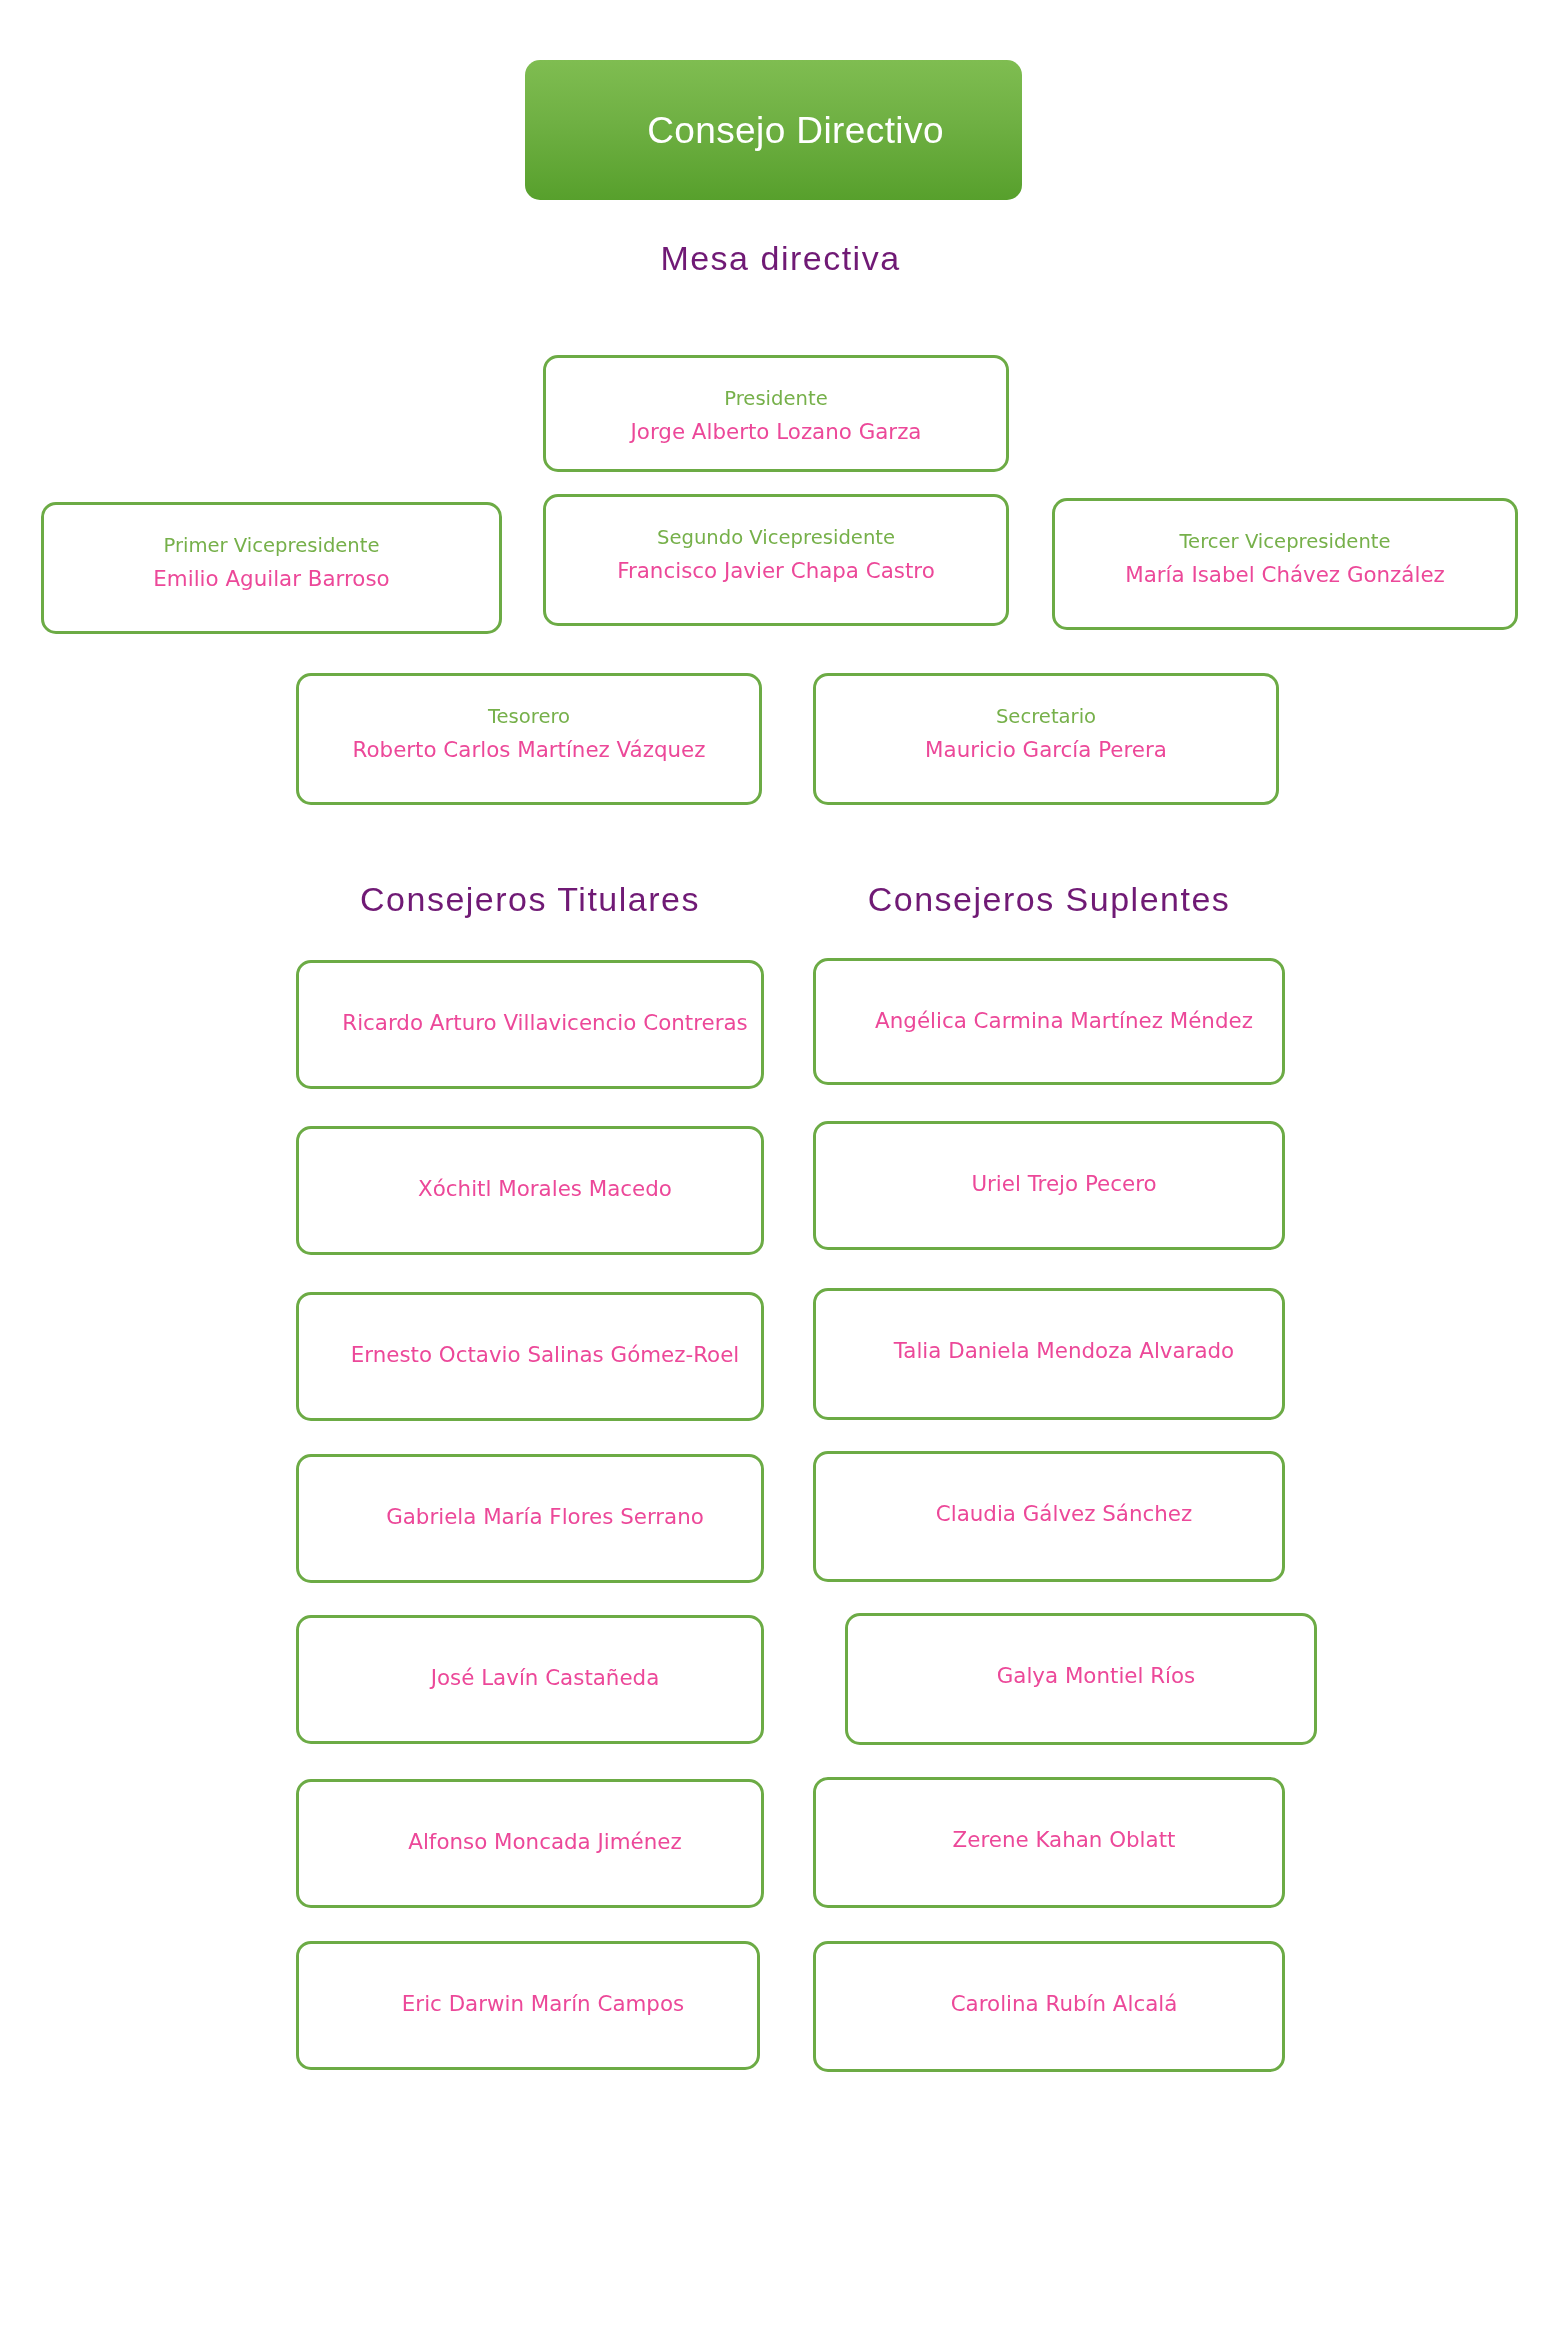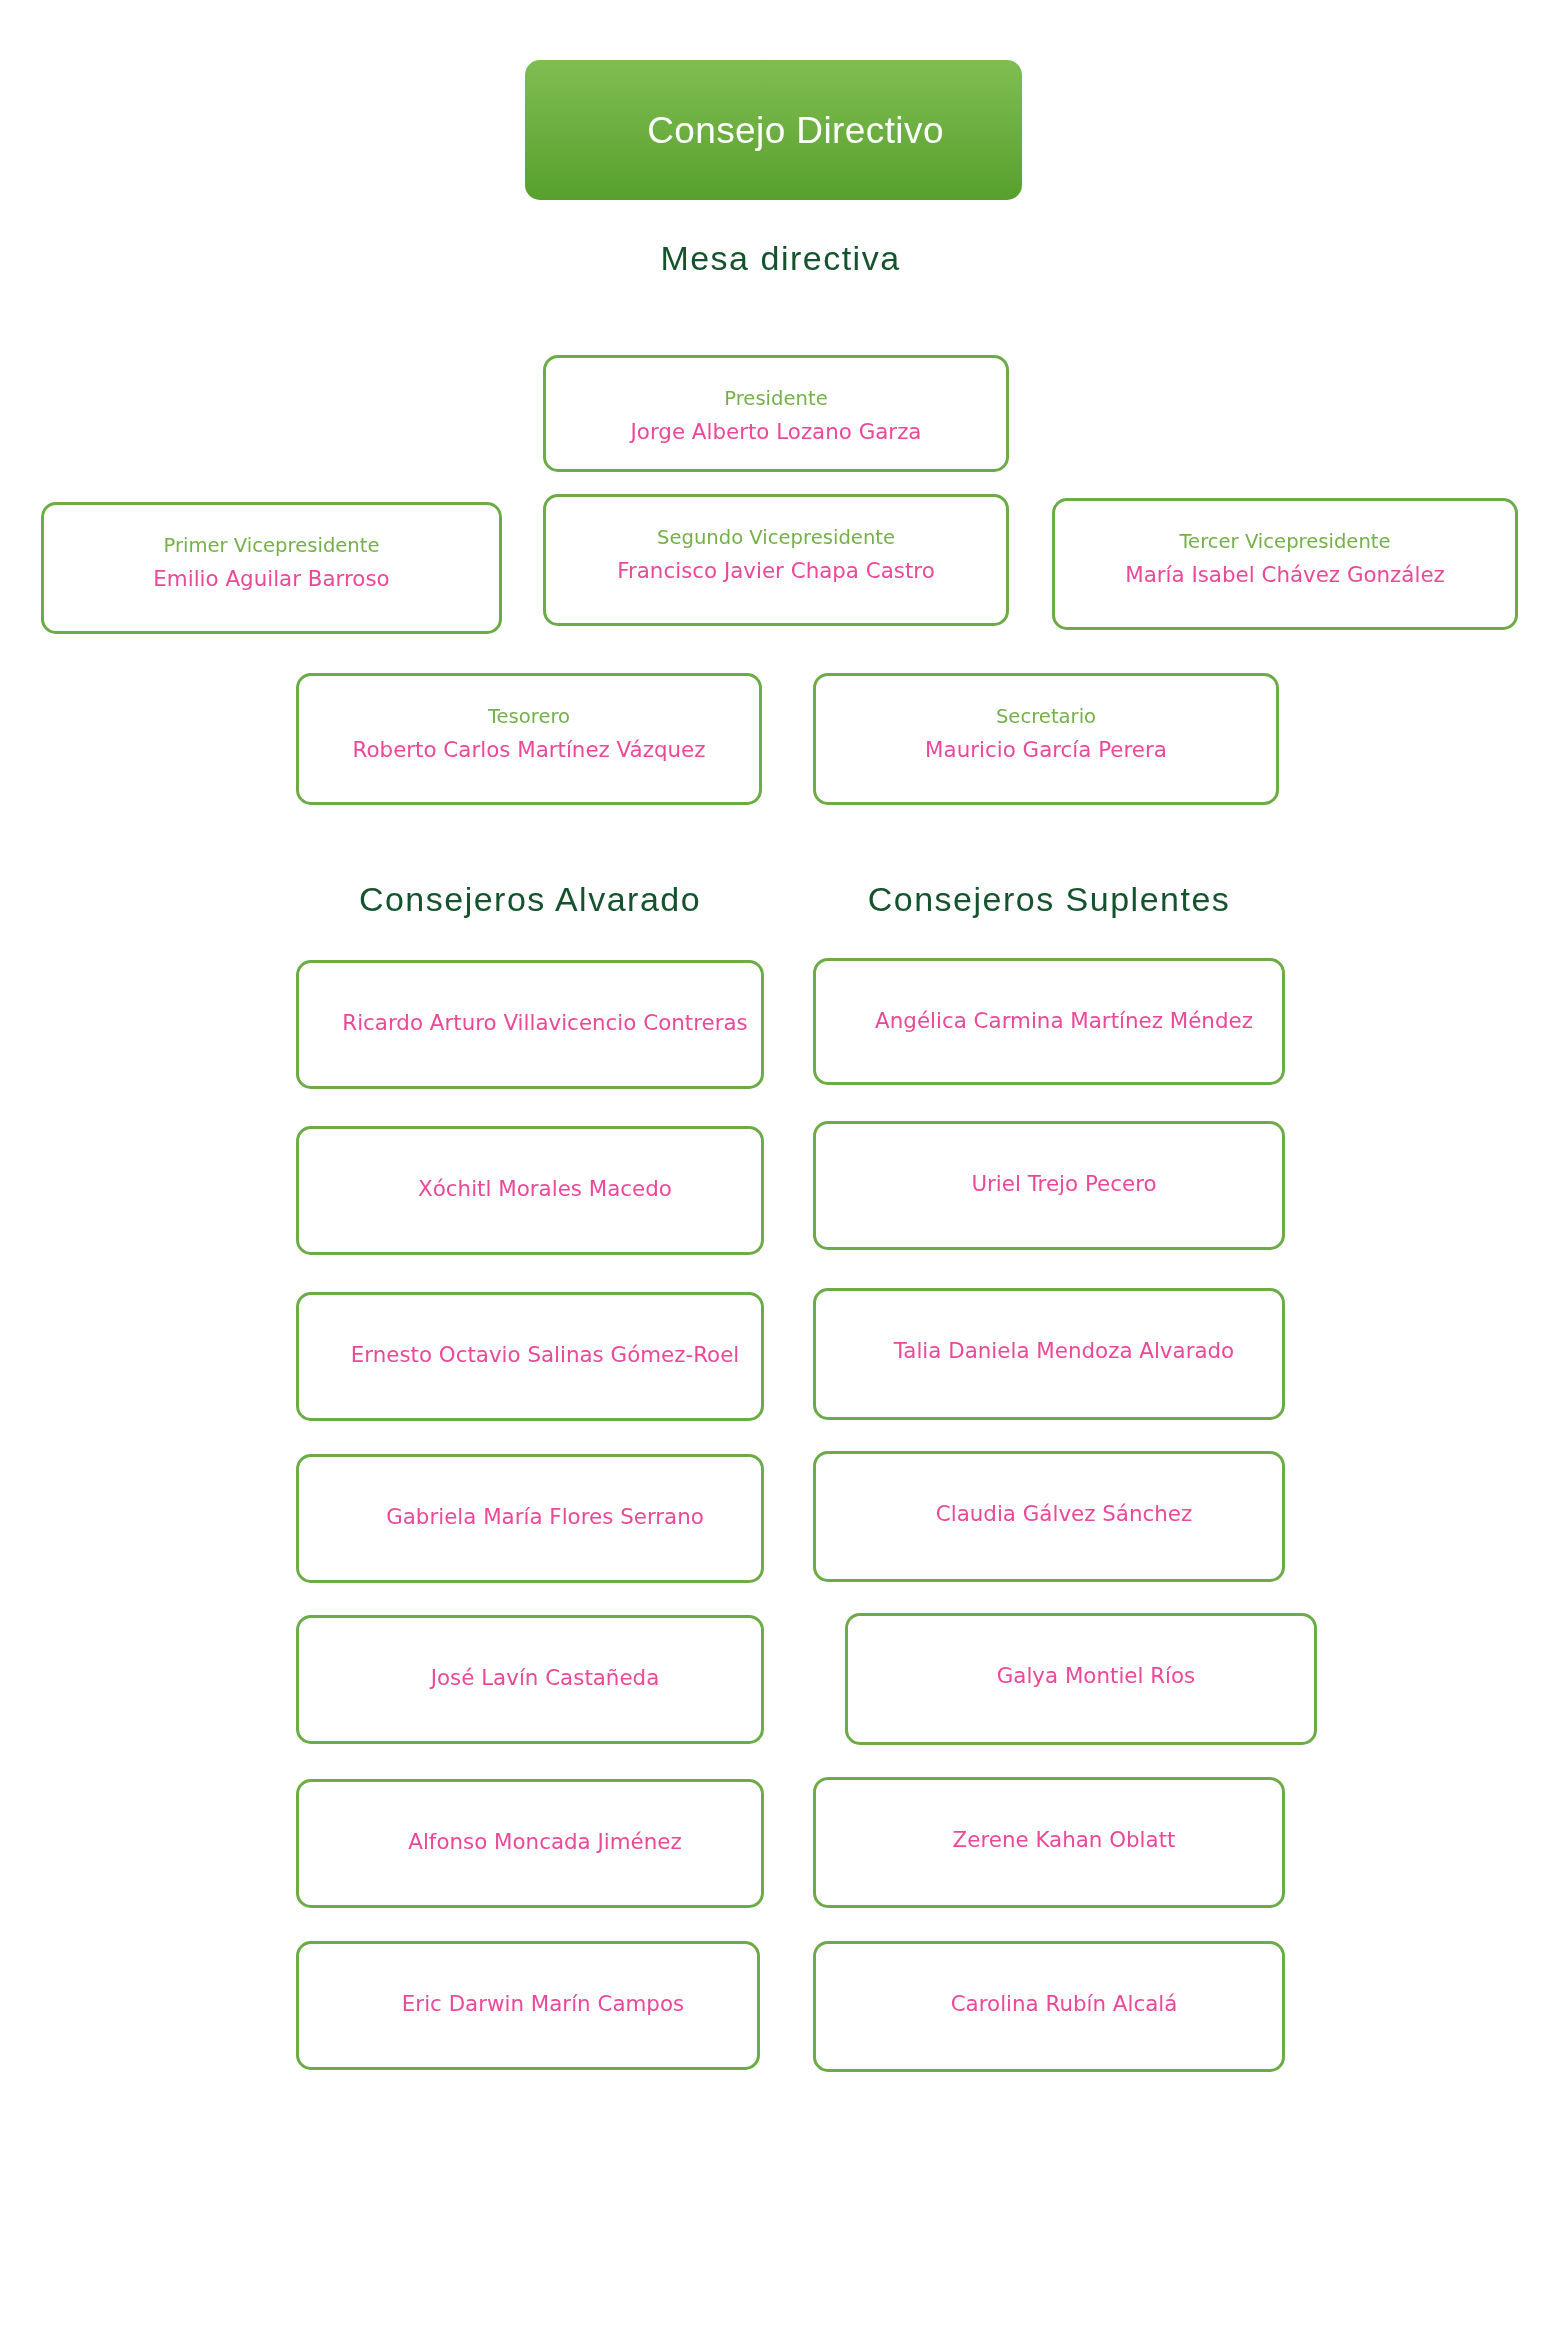--- a/index.html
+++ b/index.html
@@ -35,21 +35,21 @@
     font-family: "Liberation Sans", sans-serif;
     font-size: 37px;
     font-weight: 400;
     letter-spacing: 0.4px;
     line-height: 1;
   }
 
   
   .section-heading {
     position: absolute;
-    color: #14532d;
+    color: #701a75;
     font-family: "Liberation Sans", sans-serif;
     font-size: 34px;
     font-weight: 400;
     letter-spacing: 1.5px;
     white-space: nowrap;
     line-height: 1;
   }
   #heading-mesa {
     left: 0;
     top: 241px;
@@ -109,21 +109,21 @@
 </style>
 </head>
 <body>
 
 <div id="banner">
   <span id="banner-label">Consejo Directivo</span>
 </div>
 
 <div class="section-heading" id="heading-mesa">Mesa directiva</div>
 
-<div class="section-heading" id="heading-titulares">Consejeros Alvarado</div>
+<div class="section-heading" id="heading-titulares">Consejeros Titulares</div>
 
 <div class="section-heading" id="heading-suplentes">Consejeros Suplentes</div>
 
 <div class="card card-mesa" style="left:543px; top:337px; width:466px; height:117px;margin-top:18px;">
   <span class="role">Presidente</span>
   <span class="person">Jorge Alberto Lozano Garza</span>
 </div>
 
 <div class="card card-mesa" style="left:41px; top:502px; width:461px; height:132px;">
   <span class="role">Primer Vicepresidente</span>

